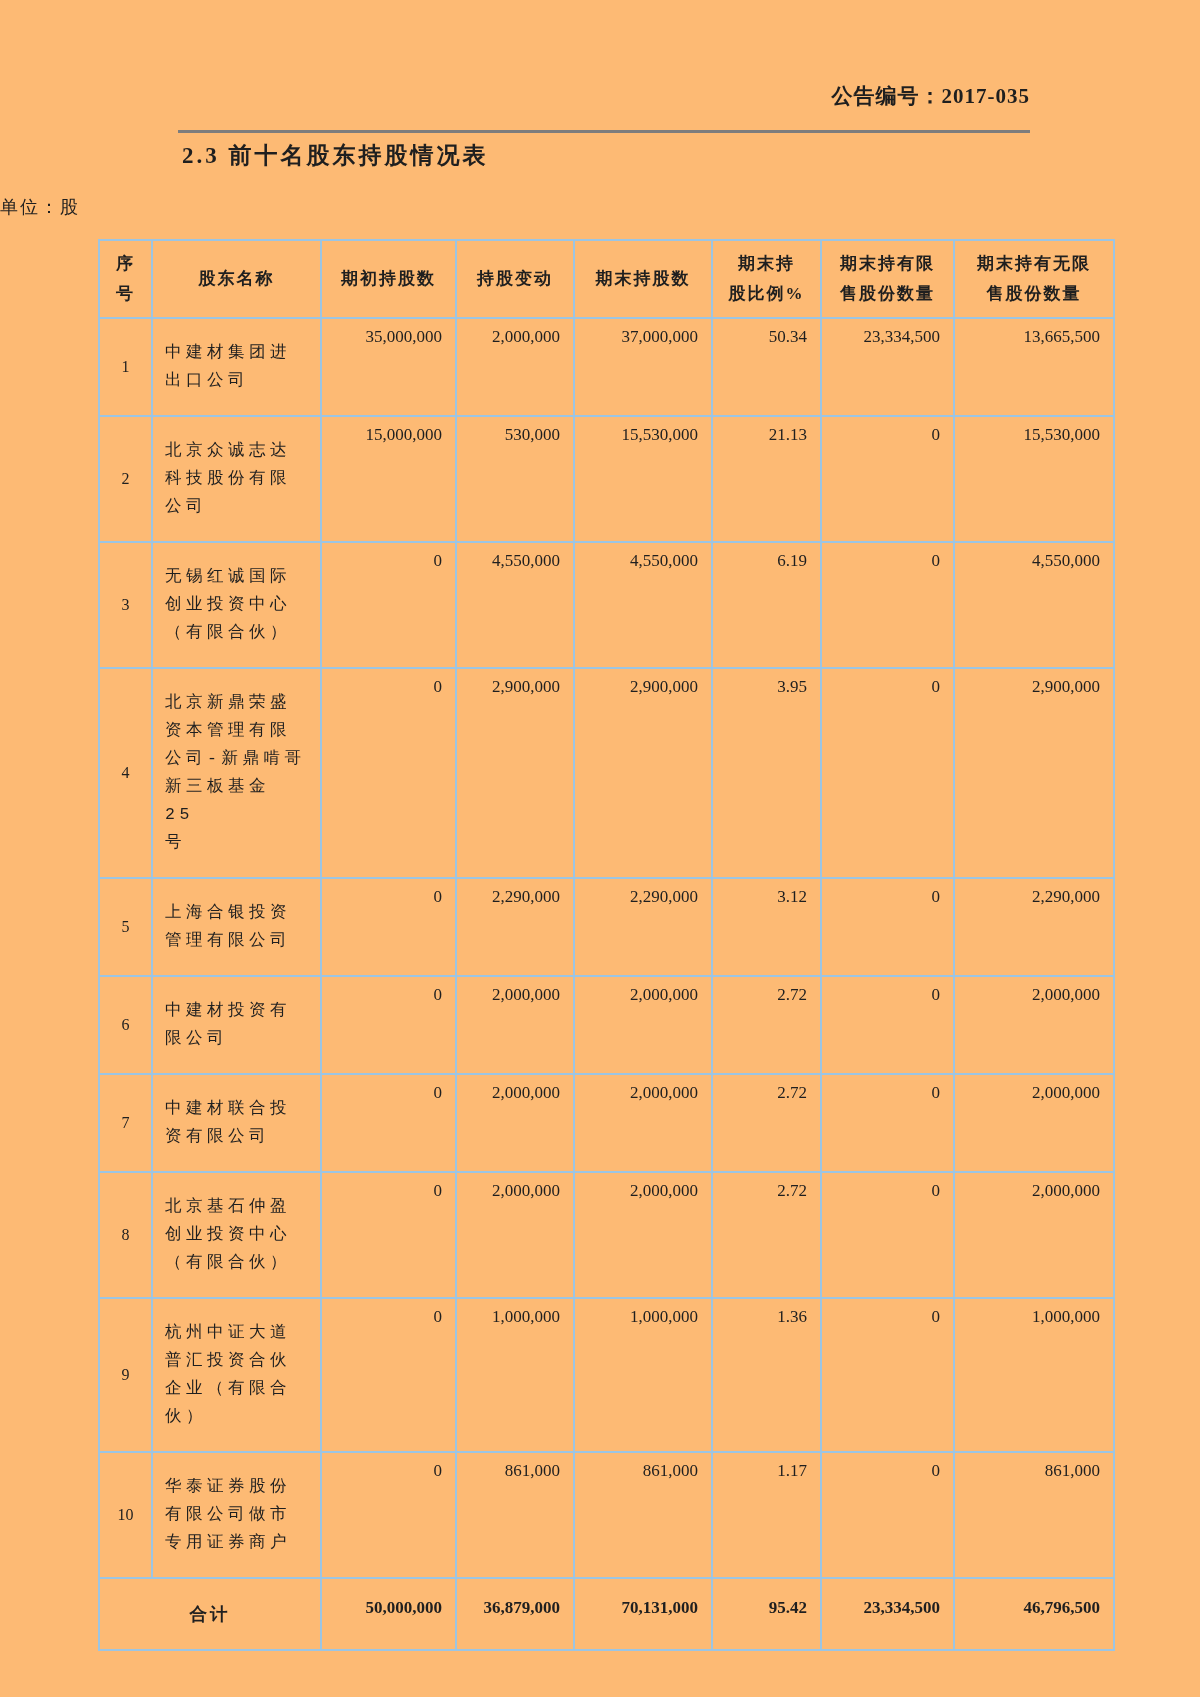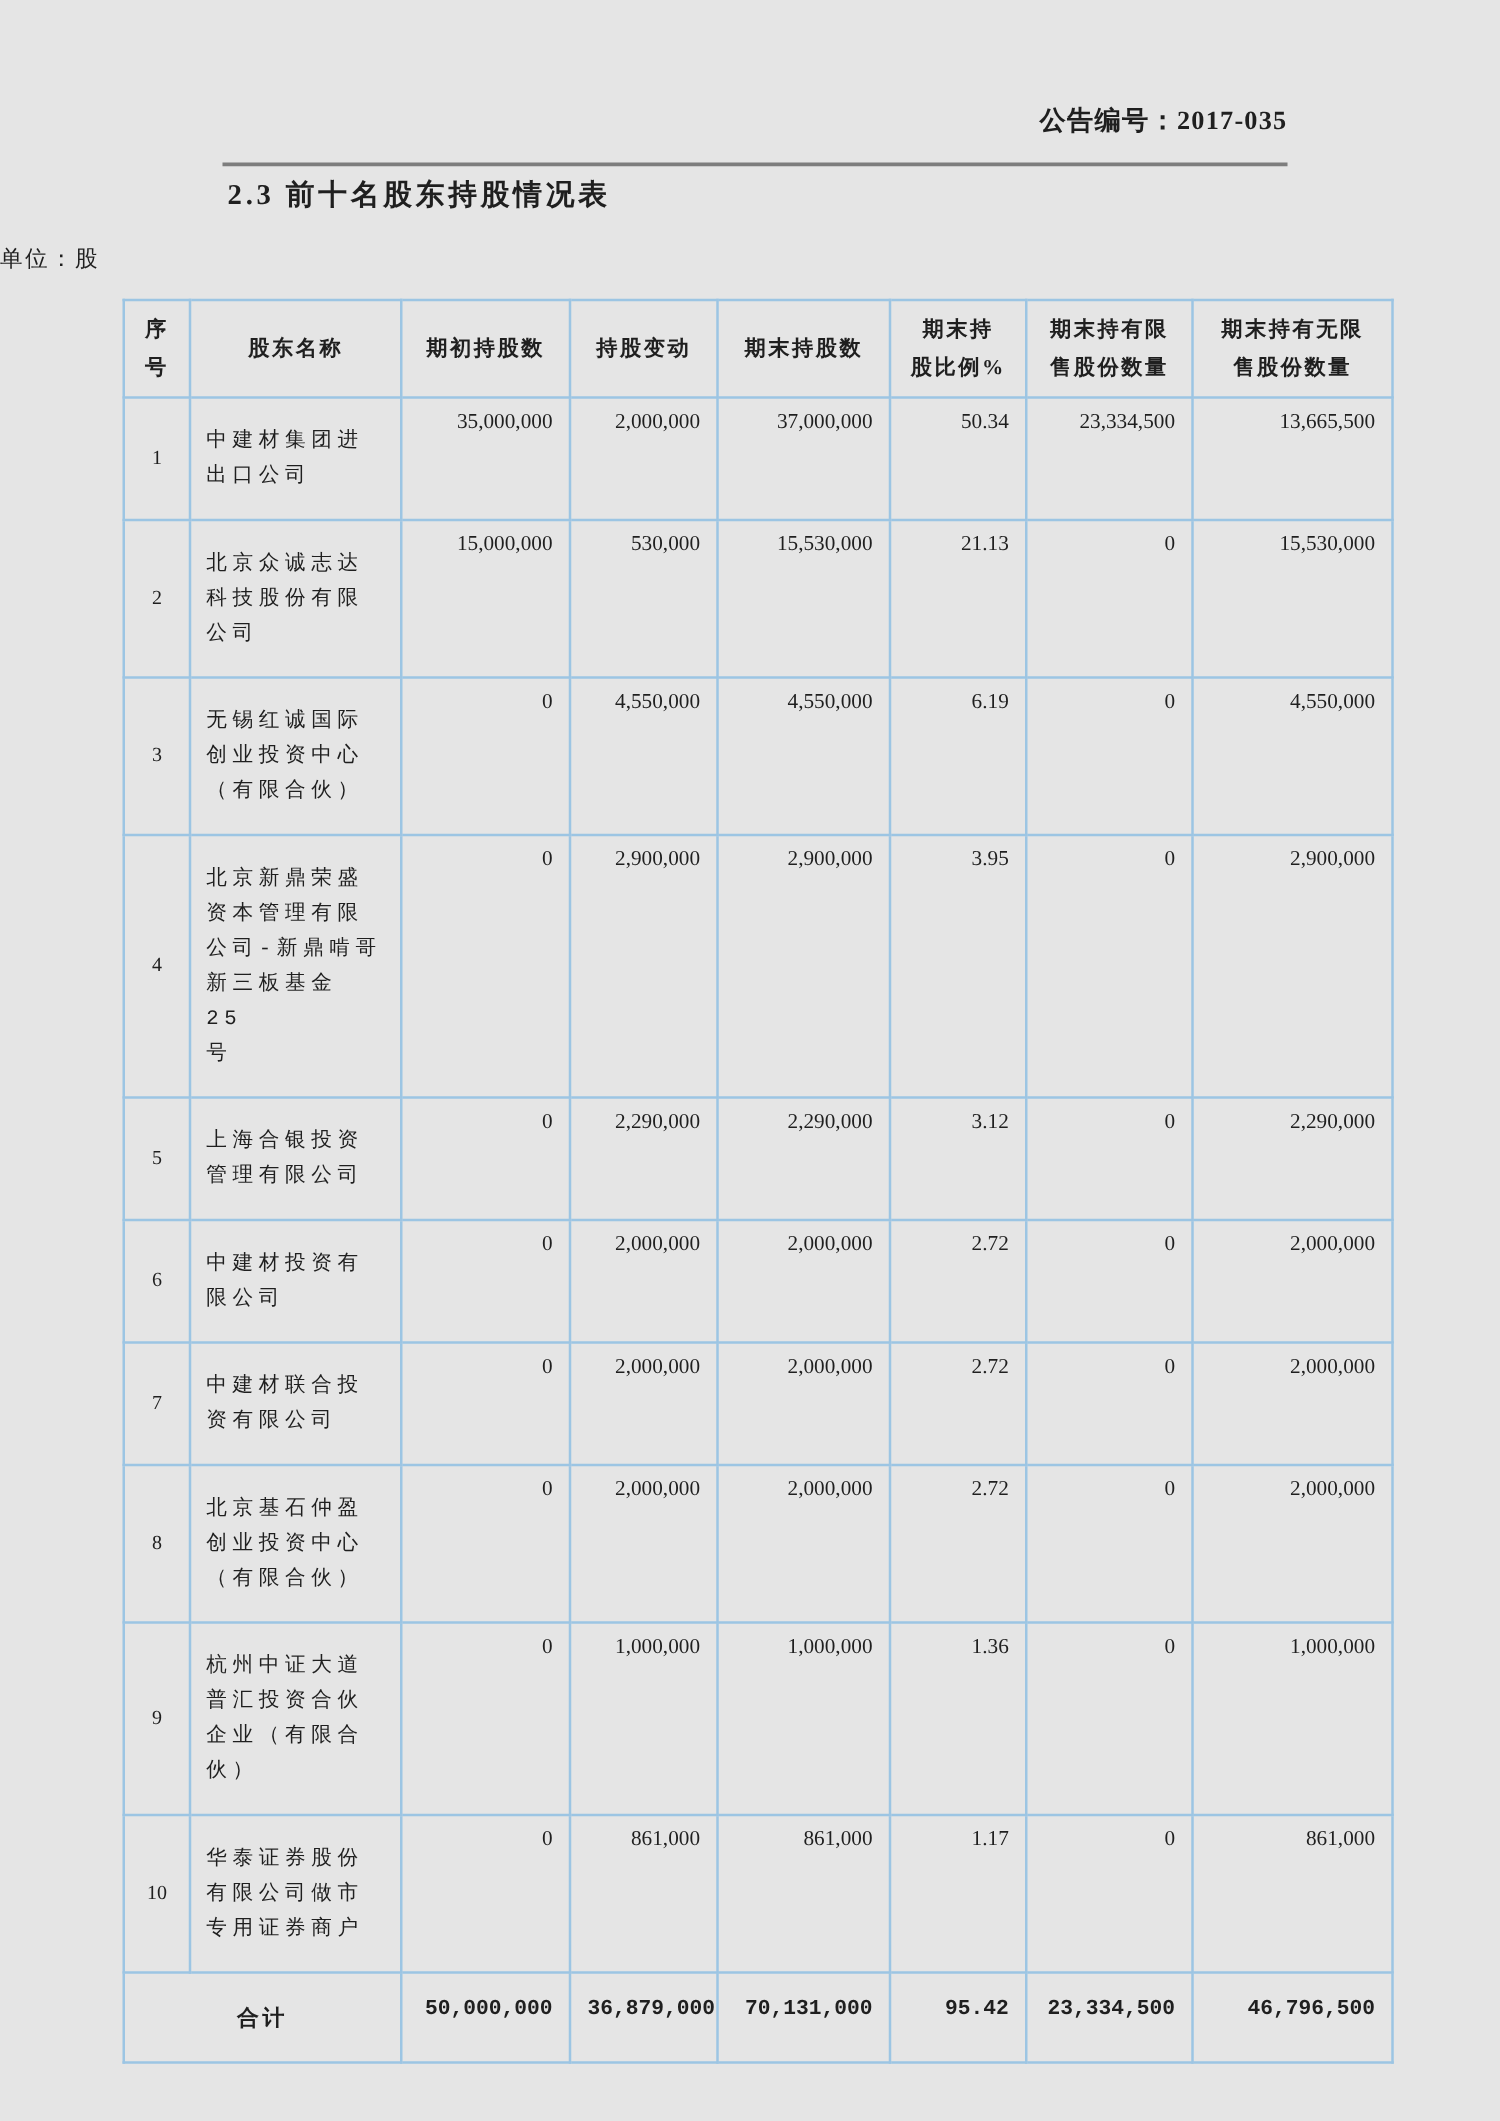--- a/index.html
+++ b/index.html
@@ -1,19 +1,19 @@
 <!DOCTYPE html>
 <html><head>
 <meta charset="utf-8">
 <style>
   * { margin:0; padding:0; box-sizing:border-box; }
   html,body { background:#ffffff; }
   .page {
     position:relative; width:1200px; height:1697px; margin:0 auto;
-    background:#e5e5e5; color:#1f1f1f;
+    background:#fdba74; color:#1f1f1f;
     font-family:"Liberation Serif", serif;
     overflow:hidden;
   }
   .announce {
     padding-top:82px; margin-left:178px; width:852px;
     text-align:right; font-weight:bold; font-size:21px; letter-spacing:1px;
   }
   .rule {
     margin:20px 0 0 178px; width:852px; height:3px; background:#7d7d7d;
   }
@@ -38,21 +38,21 @@
     text-align:center; vertical-align:middle; font-size:16px; letter-spacing:0;
   }
   td.c-name {
     text-align:left; vertical-align:top; padding:20px 12px;
     line-height:28px; font-size:16.5px; white-space:pre-line; letter-spacing:4.5px;font-family:Liberation Mono, monospace;
   }
   td.c-num {
     text-align:right; vertical-align:top; padding:4px 13px;
     line-height:28px; font-size:17px; font-variant-numeric:tabular-nums;
   }
-  tr.total-row td { font-weight:bold; vertical-align:middle; height:72px;font-family:Liberation Mono, monospace; }
+  tr.total-row td { font-weight:bold; vertical-align:middle; height:72px; }
   td.t-label { text-align:center; letter-spacing:3px; font-size:17.5px; }
   tr.total-row td.c-num { padding-top:0; padding-bottom:12px; }
   td.notes-cell { padding:14px 14px 20px 14px; }
   .notes-heading {
     font-weight:bold; font-size:18.5px; letter-spacing:1.5px; line-height:28px;
   }
   .notes-body {
     margin-top:8px; font-size:18px; line-height:43px; letter-spacing:1.5px;
     white-space:pre-line; text-indent:2em;
   }

